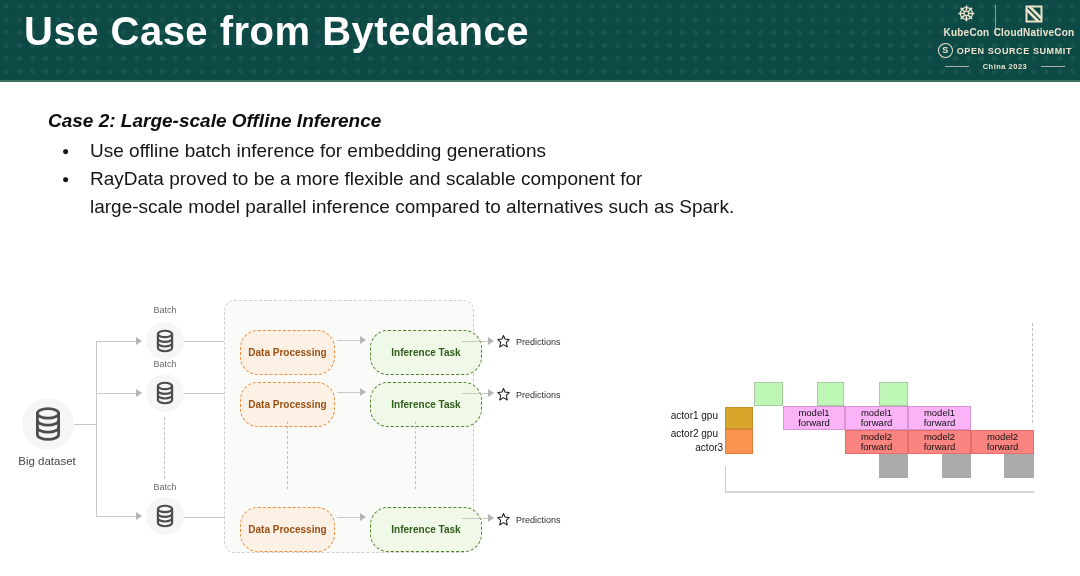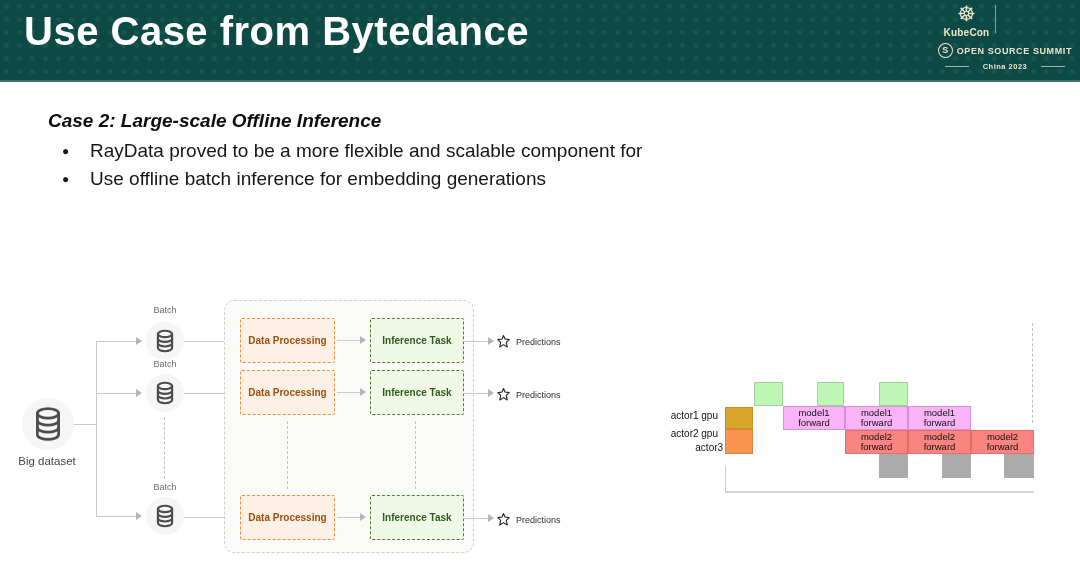--- a/index.html
+++ b/index.html
@@ -47,24 +47,24 @@
        border-bottom:4px solid transparent;border-left:6px solid #b5b5b5;}
 
   
   .node-circle{position:absolute;border-radius:50%;background:#f6f6f6;
                display:flex;align-items:center;justify-content:center;}
   .batch-label{position:absolute;width:38px;text-align:center;font-size:9px;color:#6b6b6b;}
   .big-label{position:absolute;left:0;top:455px;width:94px;text-align:center;
              font-size:11.5px;color:#474747;}
   .container-box{position:absolute;left:224px;top:300px;width:250px;height:253px;
                  background:#fafbf9;border:1.5px dashed #cfcfcf;border-radius:10px;box-sizing:border-box;}
-  .task-box{position:absolute;border-radius:2px;box-sizing:border-box;display:flex;
-            align-items:center;justify-content:center;font-size:10px;font-weight:bold;}
+  .task-box{position:absolute;border-radius:18px;box-sizing:border-box;display:flex;
+            align-items:center;justify-content:center;font-size:10px;font-weight:bold;margin-top:12px;}
   .dp{width:95px;height:45px;background:#fdf1e6;border:1.6px dashed #ed8e3e;color:#9a4f13;}
-  .inf{width:94px;height:45px;background:#f0f9e7;border:1.6px dashed #4f7d2c;color:#2f5c1b;}
+  .inf{width:112px;height:45px;background:#f0f9e7;border:1.6px dashed #4f7d2c;color:#2f5c1b;}
   .pred-label{position:absolute;font-size:9px;color:#2e2e2e;white-space:nowrap;}
   .star{position:absolute;width:13px;height:13px;}
 
   
   .gantt-layer{position:absolute;inset:0;}
   .gantt-label{position:absolute;width:60px;text-align:right;font-size:10px;color:#141414;white-space:nowrap;}
   .gblock{position:absolute;box-sizing:border-box;display:flex;align-items:center;justify-content:center;
           text-align:center;font-size:9.5px;line-height:10.5px;color:#101010;white-space:pre-line;}
 </style>
 </head>
@@ -76,37 +76,47 @@
     <div class="dots"></div>
     <div class="title">Use Case from Bytedance</div>
 
     <div class="logos">
       <div class="logo-row1">
         <div class="logo-col kc">
           <div class="kc-glyph">☸</div>
           <div class="logo-label">KubeCon</div>
         </div>
         <div class="logo-divider"></div>
+        <div class="logo-col cnc">
+          <div class="cnc-glyph">
+            <svg width="18" height="18" viewBox="0 0 18 18">
+              <rect x="1.5" y="1.5" width="15" height="15" fill="none" stroke="#ece3cd" stroke-width="2"></rect>
+              <path d="M4.5 1.5 L16.5 13.5 M1.5 4.5 L13.5 16.5" stroke="#ece3cd" stroke-width="2.6" fill="none"></path>
+            </svg>
+          </div>
+          <div class="logo-label">CloudNativeCon</div>
+        </div>
       </div>
       <div class="logo-row2">
         <div class="s-icon">S</div>
         <div class="oss-text">OPEN SOURCE SUMMIT</div>
       </div>
       <div class="logo-row3">
         <div class="dashline"></div>
         <div class="china">China 2023</div>
         <div class="dashline"></div>
       </div>
     </div>
   </div>
 
   <div class="case-heading">Case 2: Large-scale Offline Inference</div>
   <div class="bullets">
+    <div class="bullet-line"><span class="bullet-dot">●</span><span>Use offline batch inference for embedding generations</span></div>
     <div class="bullet-line"><span class="bullet-dot">●</span><span>RayData proved to be a more flexible and scalable component for</span></div>
-    <div class="bullet-line"><span class="bullet-dot">●</span><span>Use offline batch inference for embedding generations</span></div>
+    <div class="bullet-line"><span class="bullet-dot"></span><span>large-scale model parallel inference compared to alternatives such as Spark.</span></div>
   </div>
 
   <div class="node-circle" style="left:22px;top:398px;width:52px;height:52px;">
     <svg width="30" height="36" viewBox="0 0 24 28">
       <g fill="none" stroke="#4d4d4d" stroke-width="2.2" stroke-linecap="round">
         <ellipse cx="12" cy="5.5" rx="8.5" ry="3.8"></ellipse>
         <path d="M3.5 5.5 V22.5 A8.5 3.8 0 0 0 20.5 22.5 V5.5"></path>
         <path d="M3.5 11.2 A8.5 3.8 0 0 0 20.5 11.2"></path>
         <path d="M3.5 16.8 A8.5 3.8 0 0 0 20.5 16.8"></path>
       </g>

